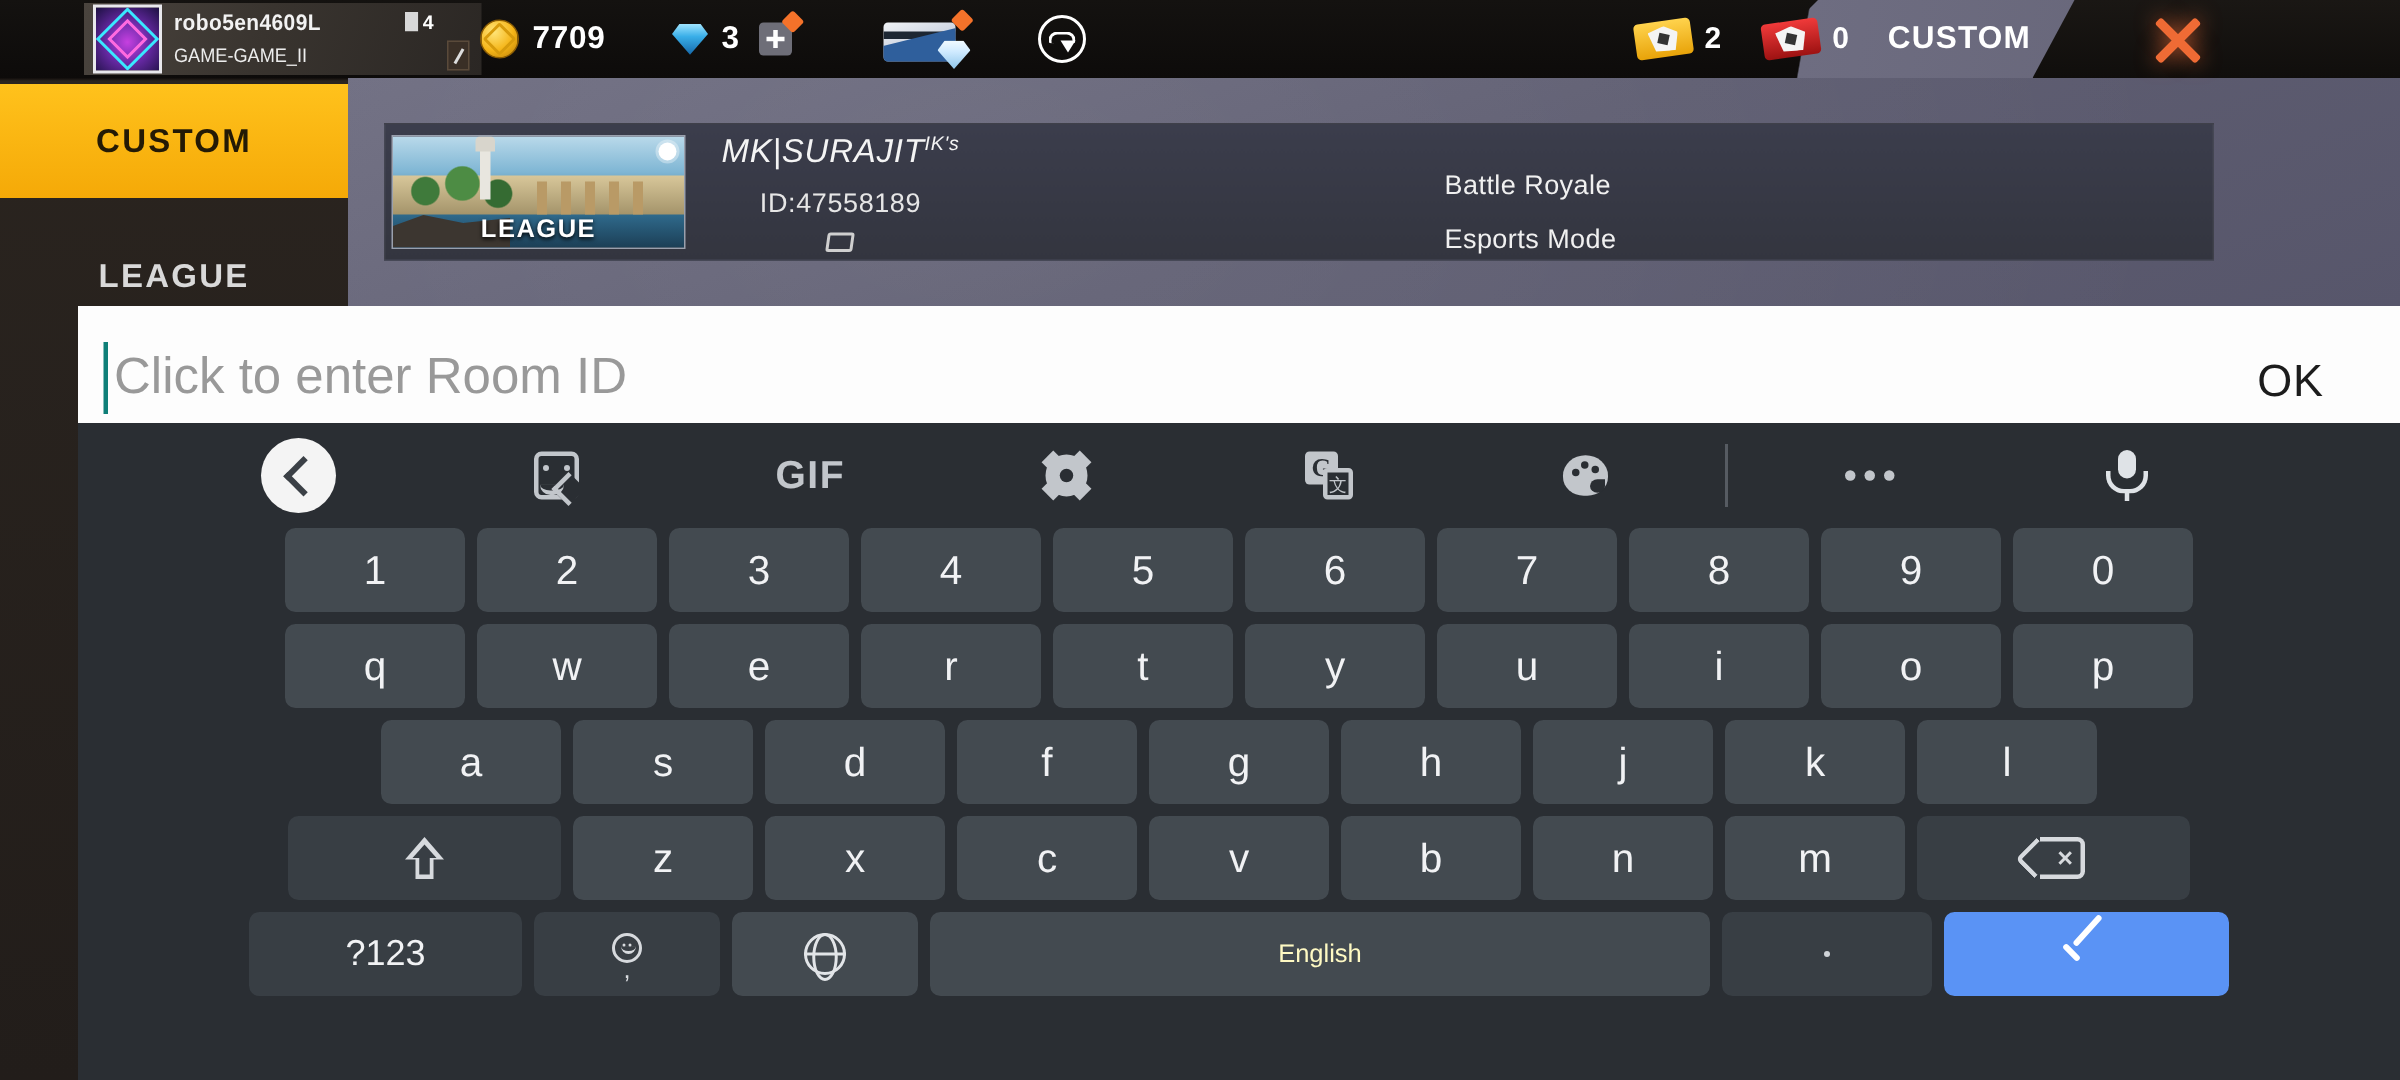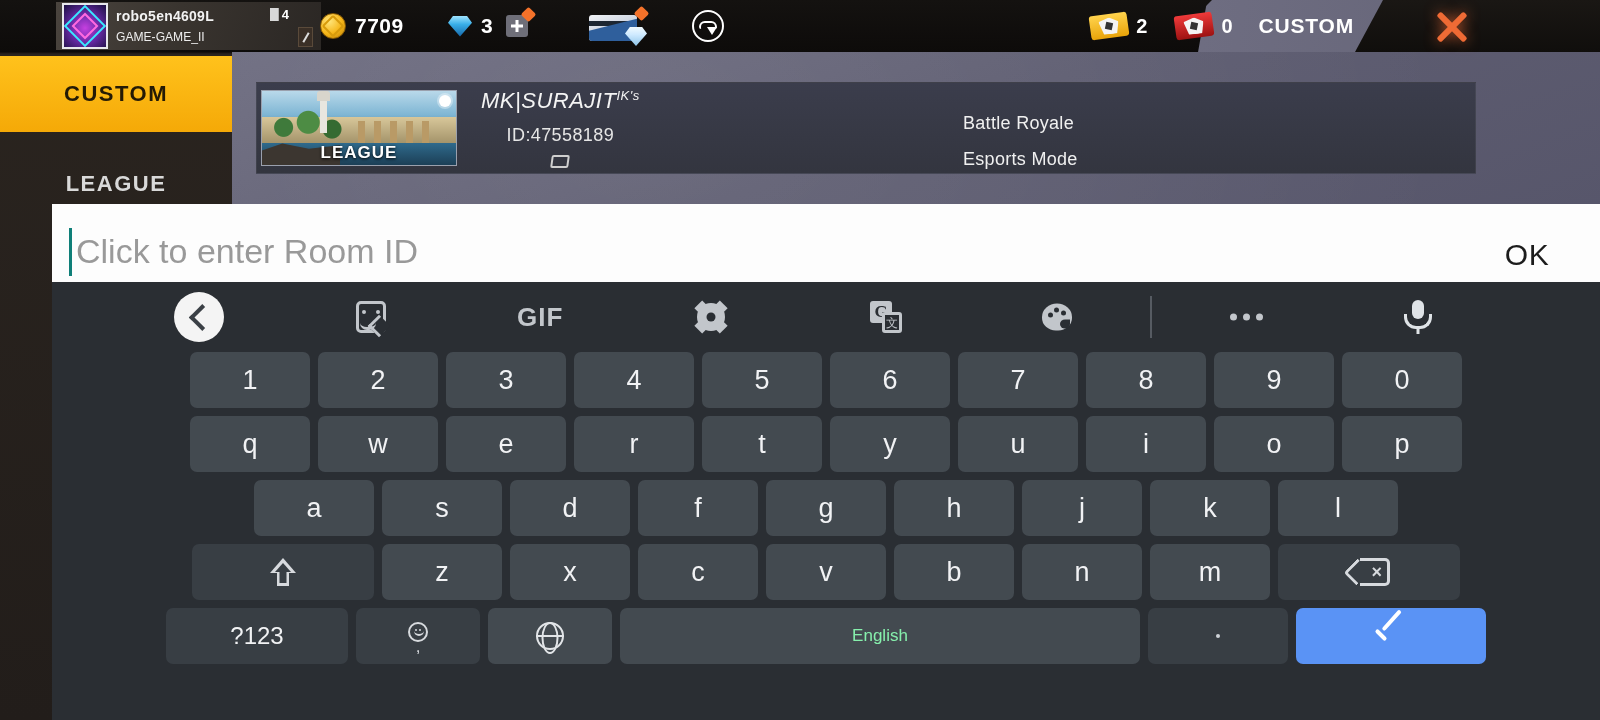--- a/index.html
+++ b/index.html
@@ -443,21 +443,21 @@
     background:#434a50;
     display:flex; align-items:center; justify-content:center;
     color:#f1f2f4; font-size:27px; cursor:pointer;
     font-family:"Liberation Sans", sans-serif;
     user-select:none;
   }
   .key.num { width:120px; }
   .key.ltr { width:120px; }
   .key.fn  { background:#383e44; }
   .key.wide { width:182px; }
-  .key.space { width:520px; font-size:17px; color:#86efac; }
+  .key.space { width:520px; font-size:17px; color:#fef9c3; }
   .key.enter { width:190px; background:#5a93f5; }
   .key.dot { width:140px; background:#383e44; }
   .key.sym { width:182px; background:#383e44; font-size:24px; }
   .key.emoji { width:124px; background:#383e44; }
   .key.globe { width:124px; background:#434a50; }
 
   .shift-ic{
     width:26px;height:28px;position:relative;
   }
   .shift-ic::before{

